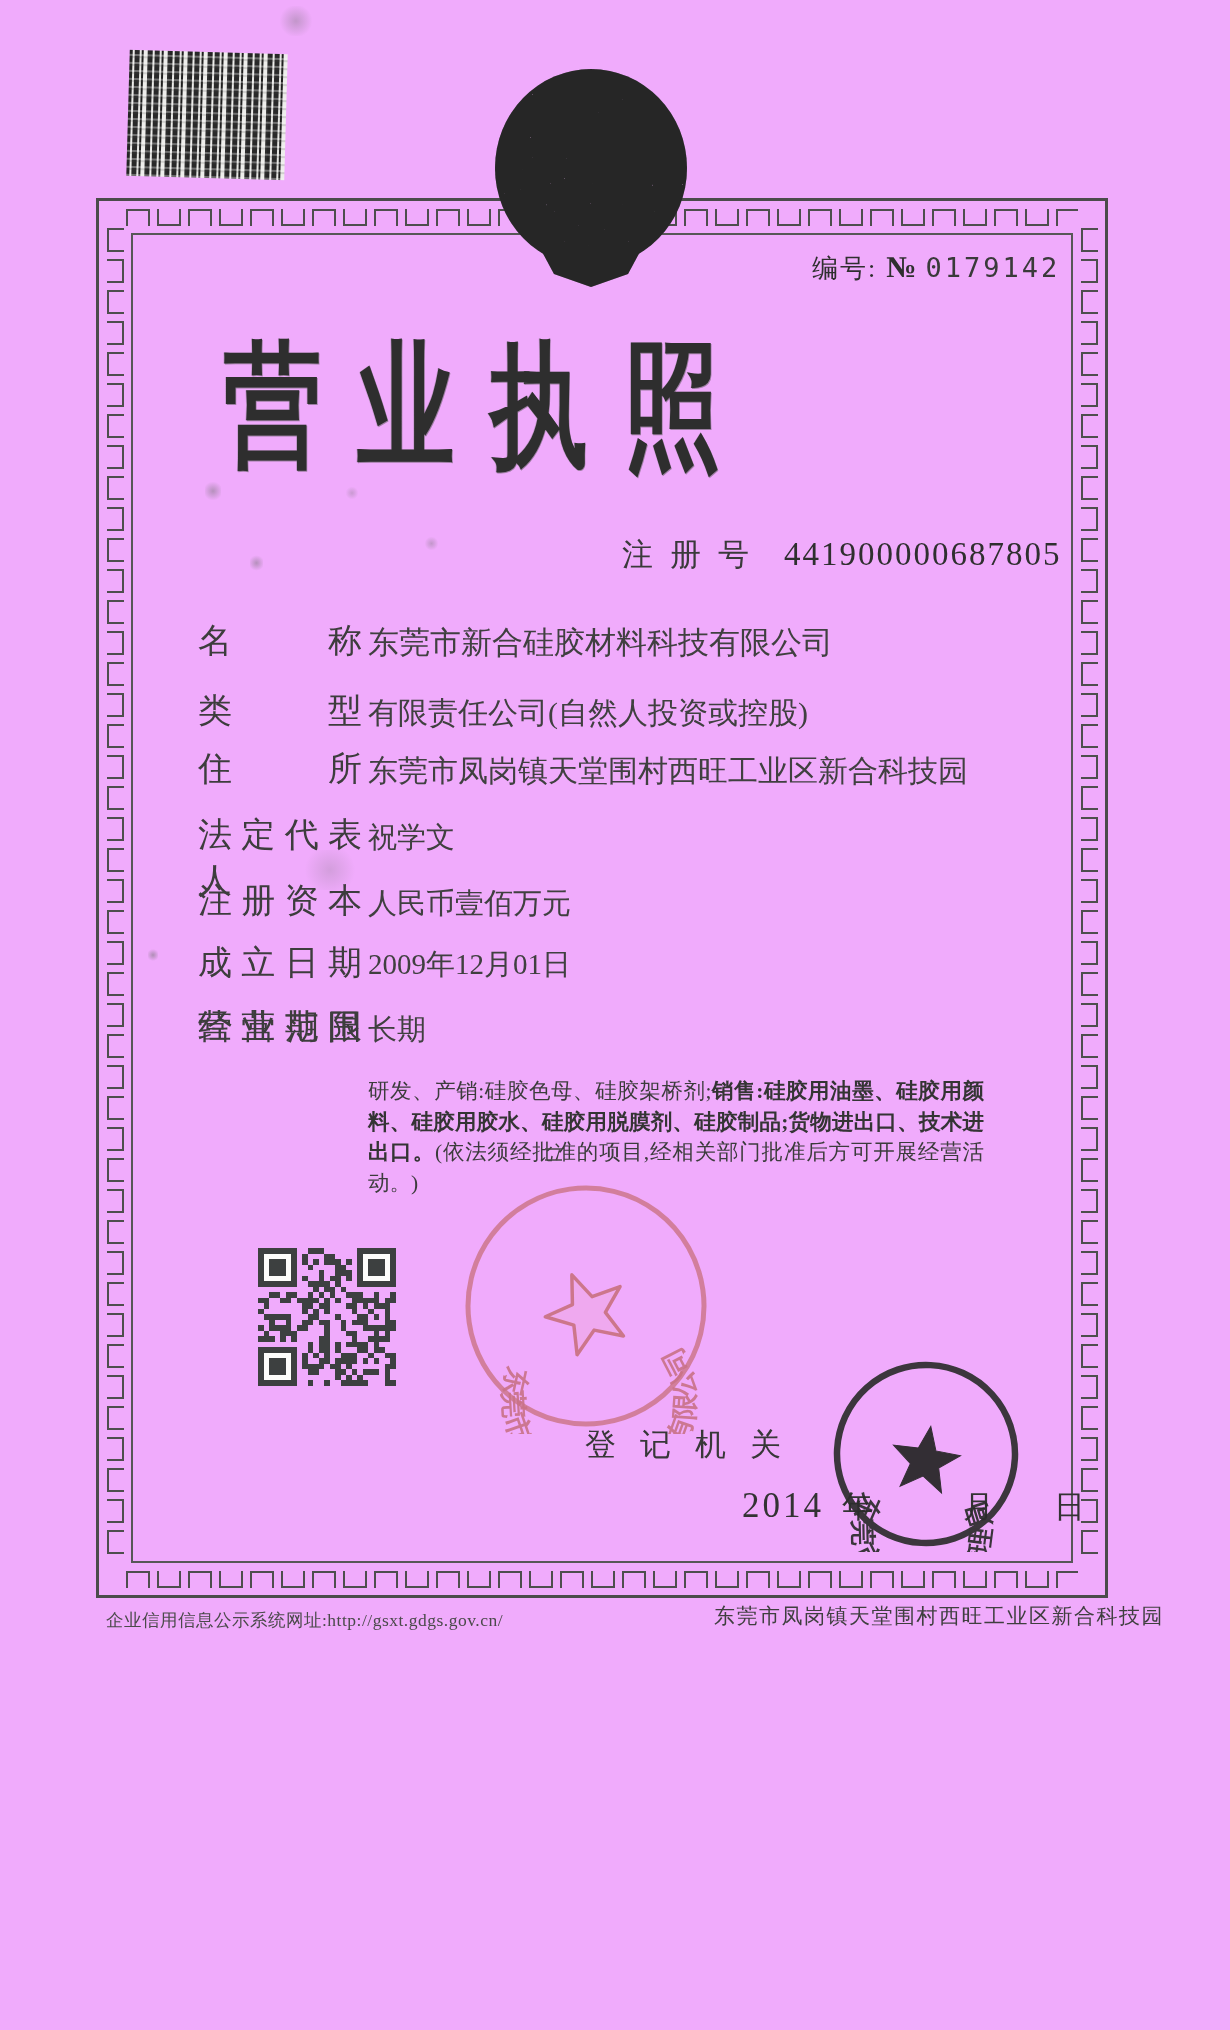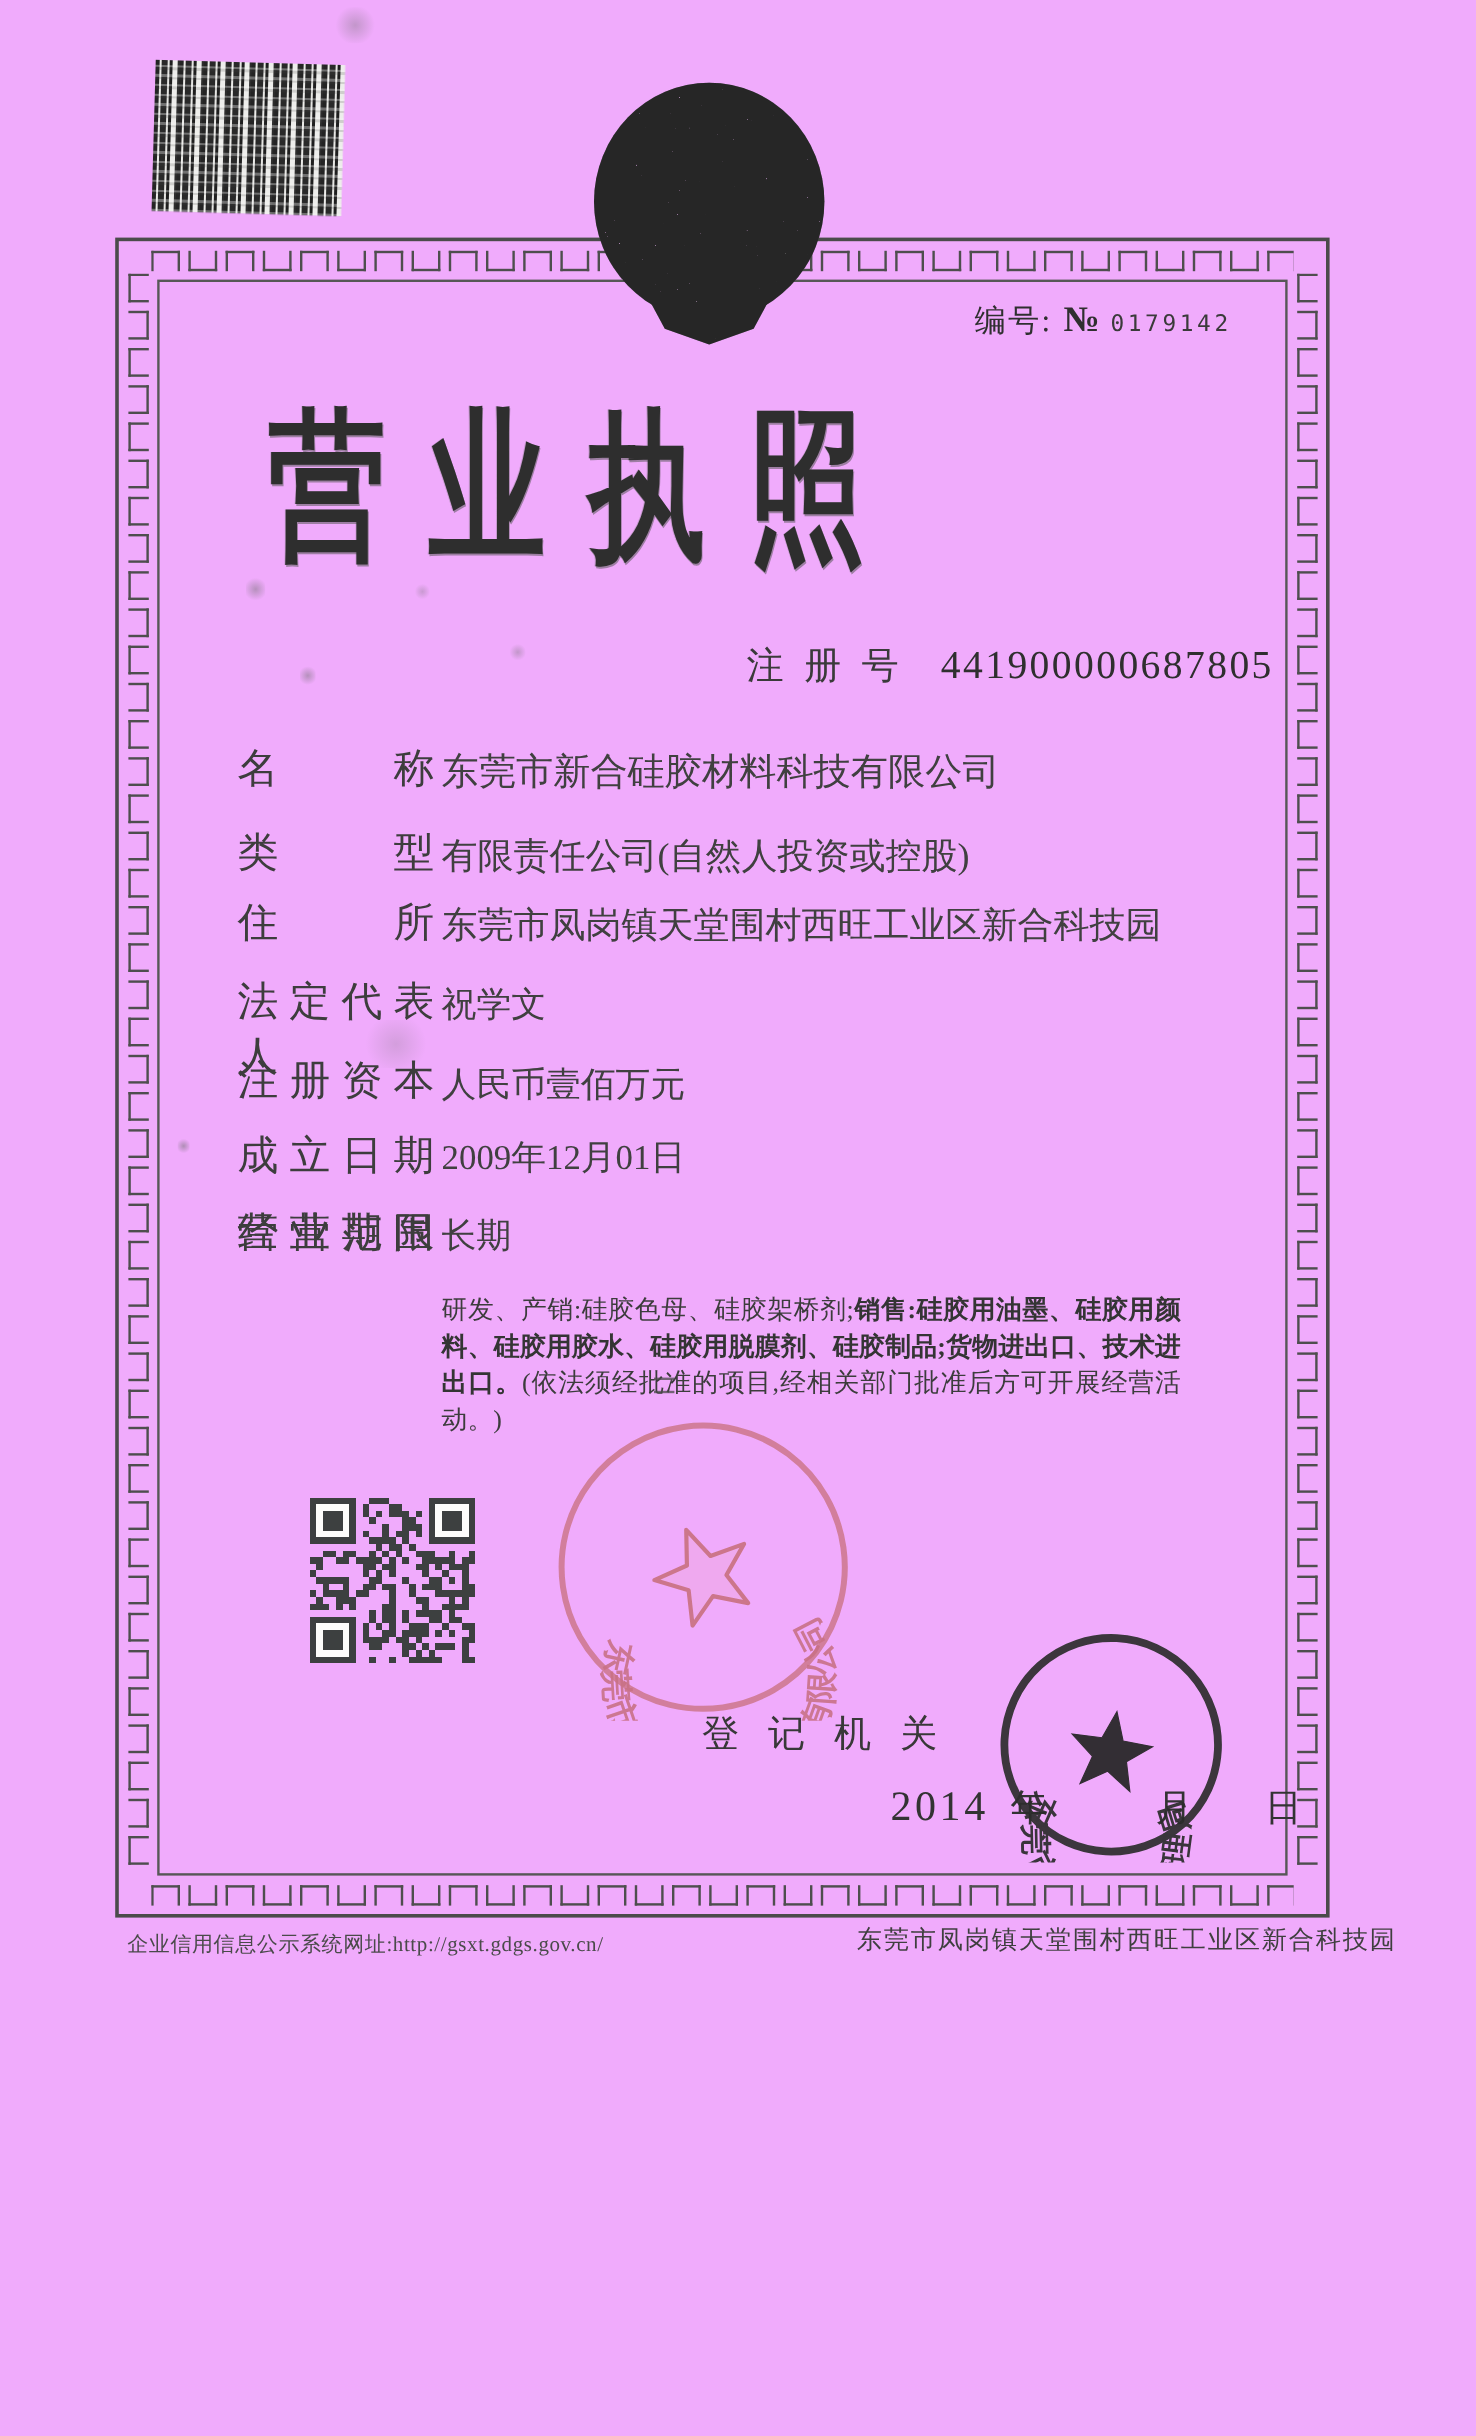--- a/index.html
+++ b/index.html
@@ -22,21 +22,21 @@
   .mstrip.v{top:27px;bottom:27px;width:24px;flex-direction:column;gap:7px;align-items:center;}
   .mstrip.t{top:4px;} .mstrip.b{bottom:4px;} .mstrip.l{left:4px;} .mstrip.r{right:4px;}
   .mx,.my{box-sizing:border-box;flex:none;border:2.5px solid #4e4e4e;}
   .mx{width:24px;height:17px;} .my{width:17px;height:24px;}
   .mx.a{border-top:none;} .mx.b{border-bottom:none;}
   .my.a{border-left:none;} .my.b{border-right:none;}
   
   .serial{position:absolute;left:812px;top:250px;z-index:5;display:flex;align-items:baseline;gap:9px;color:#2f2f2f;}
   .serial .lbl{font-size:26px;letter-spacing:2px;}
   .serial .no{font-size:30px;font-weight:bold;}
-  .serial .digits{font-family:"DejaVu Sans Mono",monospace;font-size:19px;letter-spacing:3px;color:#3a3a3a;}
+  .serial .digits{font-family:"DejaVu Sans Mono",monospace;font-size:27px;letter-spacing:3px;color:#3a3a3a;}
   
   .title{position:absolute;left:224px;top:332px;font-family:"DejaVu Sans","Liberation Sans",sans-serif;
     font-size:135px;font-weight:700;line-height:1.1;letter-spacing:50px;white-space:nowrap;
     transform:scaleX(.72);transform-origin:left top;color:#2e2e2e;
     text-shadow:1px 1px 0 rgba(90,90,90,.55), -1px 0 0 rgba(120,120,120,.35);}
   
   .regline{position:absolute;left:622px;top:534px;display:flex;align-items:baseline;gap:18px;z-index:5;}
   .regline .lbl{font-size:31px;letter-spacing:17px;color:#3a3a3a;}
   .regline .val{font-size:33px;letter-spacing:2px;color:#2f2f2f;}
   

